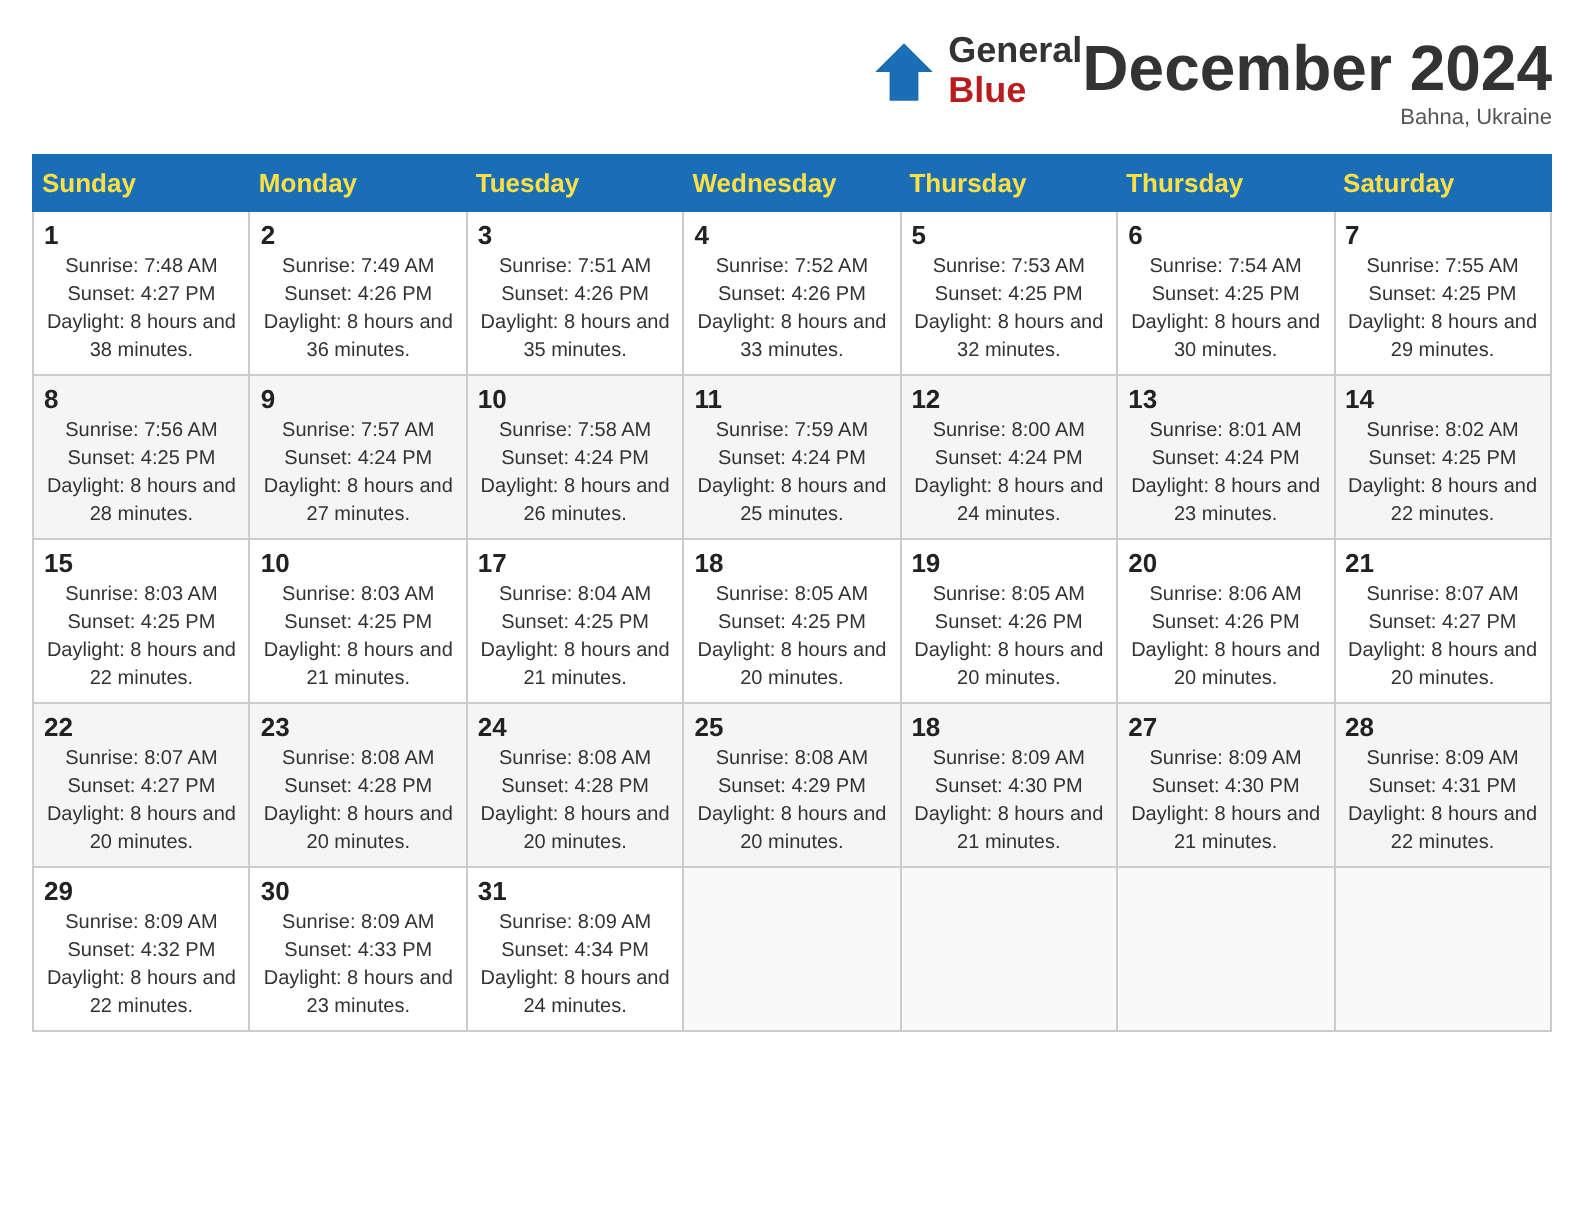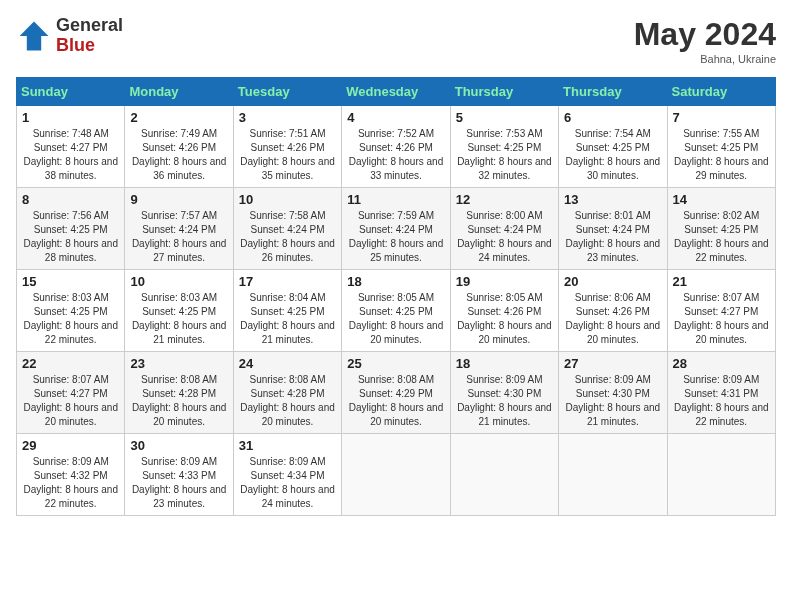--- a/index.html
+++ b/index.html
@@ -5,21 +5,21 @@
     * { box-sizing: border-box; margin: 0; padding: 0; }
     body {
       font-family: Arial, sans-serif;
       background: #fff;
       width: 792px;
       min-height: 612px;
       padding: 16px;
     }
     .header {
       display: flex;
-      justify-content: space-between;
+      justify-content: flex-end;
       align-items: flex-start;
       margin-bottom: 12px;
     }
     .logo {
       display: flex;
       align-items: center;
       gap: 4px;
     }
     .logo-text {
       font-size: 18px;
@@ -47,21 +47,21 @@
       font-size: 11px;
       color: #555;
     }
     .calendar {
       width: 100%;
       border-collapse: collapse;
       font-size: 11px;
     }
     .calendar th {
       background-color: #1a6eb5;
-      color: #86efac;
+      color: #fde047;
       padding: 6px 4px;
       text-align: left;
       font-size: 13px;
       font-weight: bold;
       border: 1px solid #1a6eb5;
     }
     .calendar td {
       border: 1px solid #ccc;
       vertical-align: top;
       padding: 4px 5px;
@@ -96,21 +96,21 @@
   <div class="logo">
     <svg class="logo-icon" viewBox="0 0 40 40">
       <polygon points="20,4 36,20 28,20 28,36 12,36 12,20 4,20" fill="#1a6eb5"></polygon>
     </svg>
     <div class="logo-text">
       <span class="logo-general">General</span>
       <span class="logo-blue">Blue</span>
     </div>
   </div>
   <div class="title-block">
-    <div class="month-title">May 2024</div>
+    <div class="month-title">December 2024</div>
     <div class="subtitle">Bahna, Ukraine</div>
   </div>
 </div>
 
 <table class="calendar">
   <thead>
     <tr>
     <th>Sunday</th>
         <th>Monday</th>
         <th>Tuesday</th>

